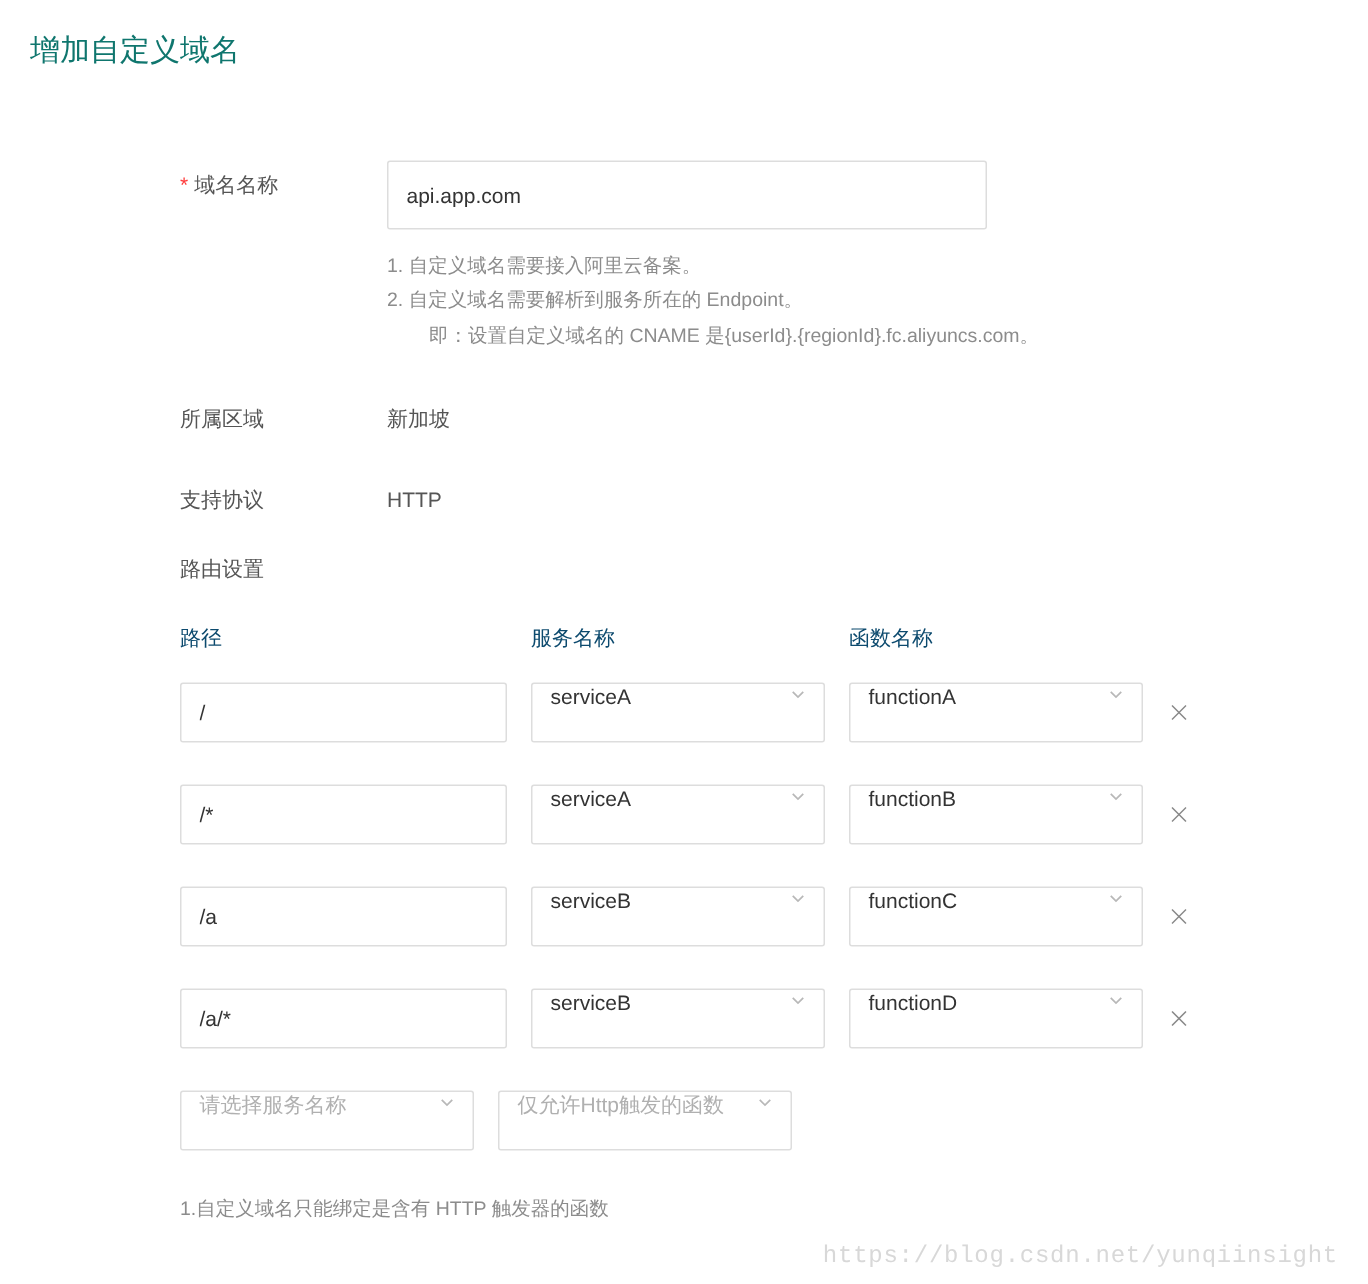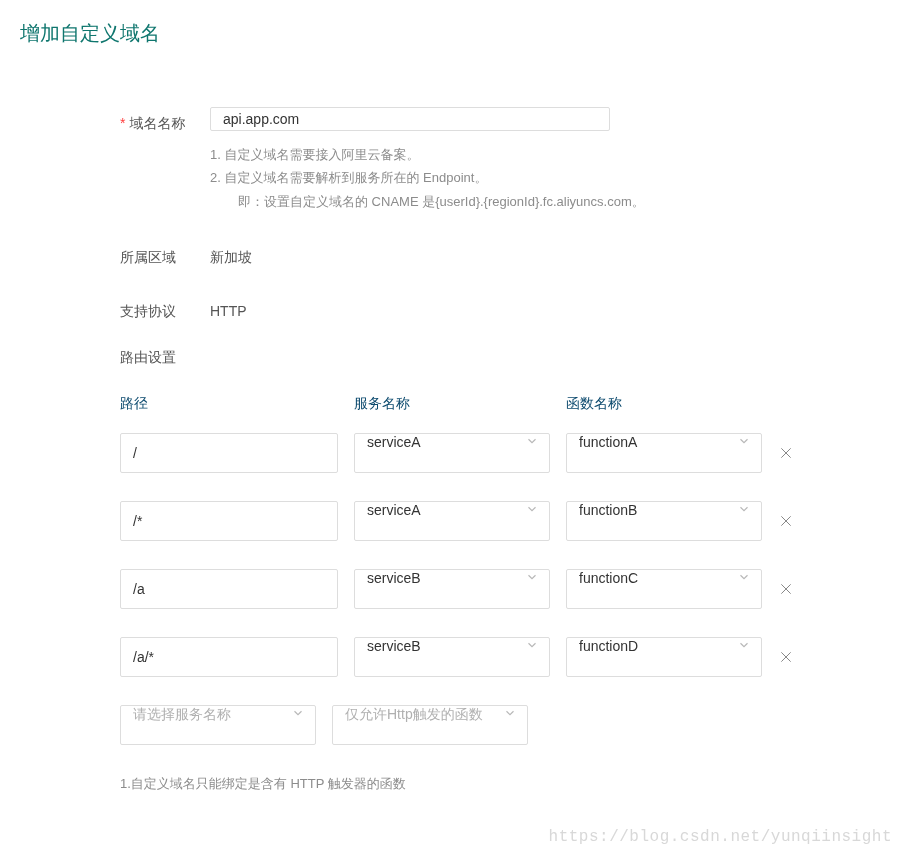--- a/index.html
+++ b/index.html
@@ -21,38 +21,39 @@
       color: #0f766e;
       margin-bottom: 60px;
     }
     .form-container {
       padding-left: 100px;
     }
     .form-row {
       display: flex;
       align-items: flex-start;
       margin-bottom: 28px;
+      gap: 48px;
     }
     .form-label {
       width: 90px;
       flex-shrink: 0;
       color: #555;
       padding-top: 8px;
       font-size: 14px;
     }
     .required-mark {
       color: #ff3c3c;
       margin-right: 4px;
     }
     .form-value {
       flex: 1;
     }
     .text-input {
       width: 400px;
-      height: 24px;
+      height: 46px;
       padding: 0 12px;
       border: 1px solid #ddd;
       border-radius: 2px;
       font-size: 14px;
       color: #333;
       outline: none;
     }
     .hint-text {
       margin-top: 12px;
       color: #8c8c8c;

